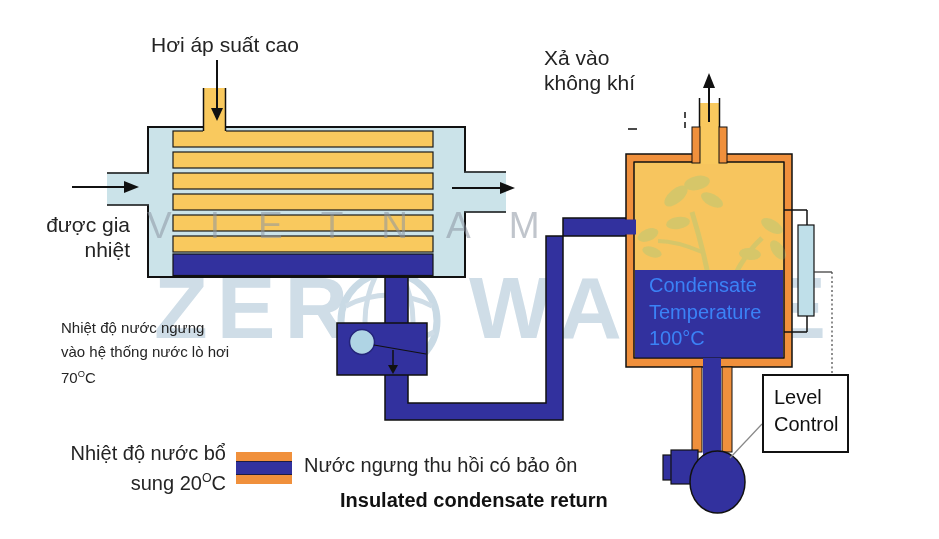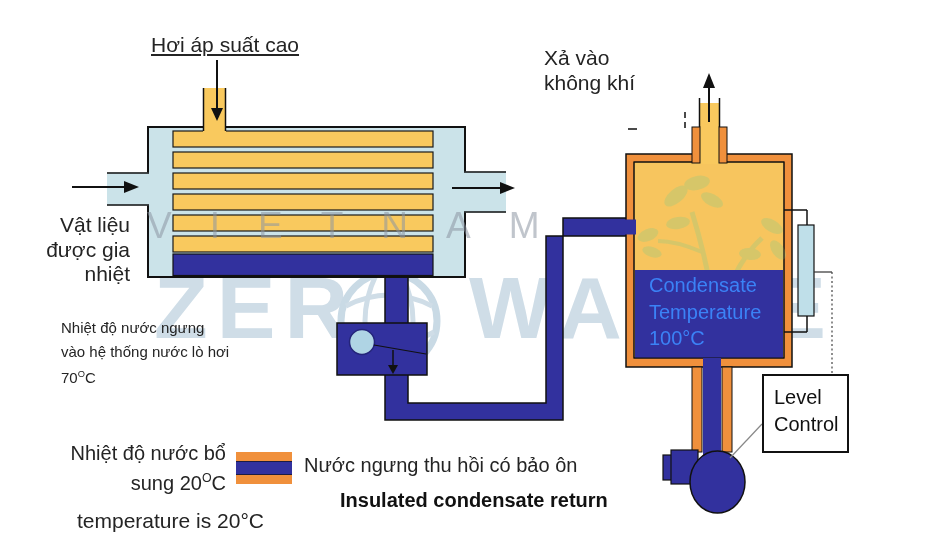--- a/index.html
+++ b/index.html
@@ -153,31 +153,30 @@
       <line x1="709" y1="122" x2="709" y2="86" stroke="#111" stroke-width="2"></line>
       <polygon points="703,88 715,88 709,73" fill="#111"></polygon>
     </g>
   </svg>
 
   <div id="wm-front">VIETNAM</div>
 
   <div class="stray1"></div>
   <div class="stray2"></div>
 
-  <div class="lbl" style="left:151px;top:33px;text-decoration:underline;">
+  <div class="lbl" style="left:151px;top:33px;">
     <span>Hơi áp suất cao</span>
   </div>
 
   <div class="lbl" style="left:544px;top:45px;line-height:25px;">
     <div>Xả vào</div>
     <div>không khí</div>
   </div>
 
   <div class="lbl" style="left:38px;top:213px;width:92px;text-align:right;line-height:24.5px;">
-    <div>Vật liệu</div>
     <div>được gia</div>
     <div>nhiệt</div>
   </div>
 
   <div class="lbl" style="left:61px;top:316px;line-height:23.5px;font-size:15px;">
     <div>Nhiệt độ nước ngưng</div>
     <div>vào hệ thống nước lò hơi</div>
     <div><span>70</span><sup>O</sup><span>C</span></div>
   </div>
 
@@ -202,17 +201,14 @@
   </div>
 
   <div class="lbl" style="left:304px;top:453px;font-size:20px;">
     <span>Nước ngưng thu hồi có bảo ôn</span>
   </div>
 
   <div class="lbl b" style="left:340px;top:488px;font-size:20px;color:#111;">
     <span>Insulated condensate return</span>
   </div>
 
-  <div class="lbl" style="left:77px;top:509px;font-size:21px;">
-    <span>temperature is 20°C</span>
-  </div>
 
 </div>
 
 </body></html>

